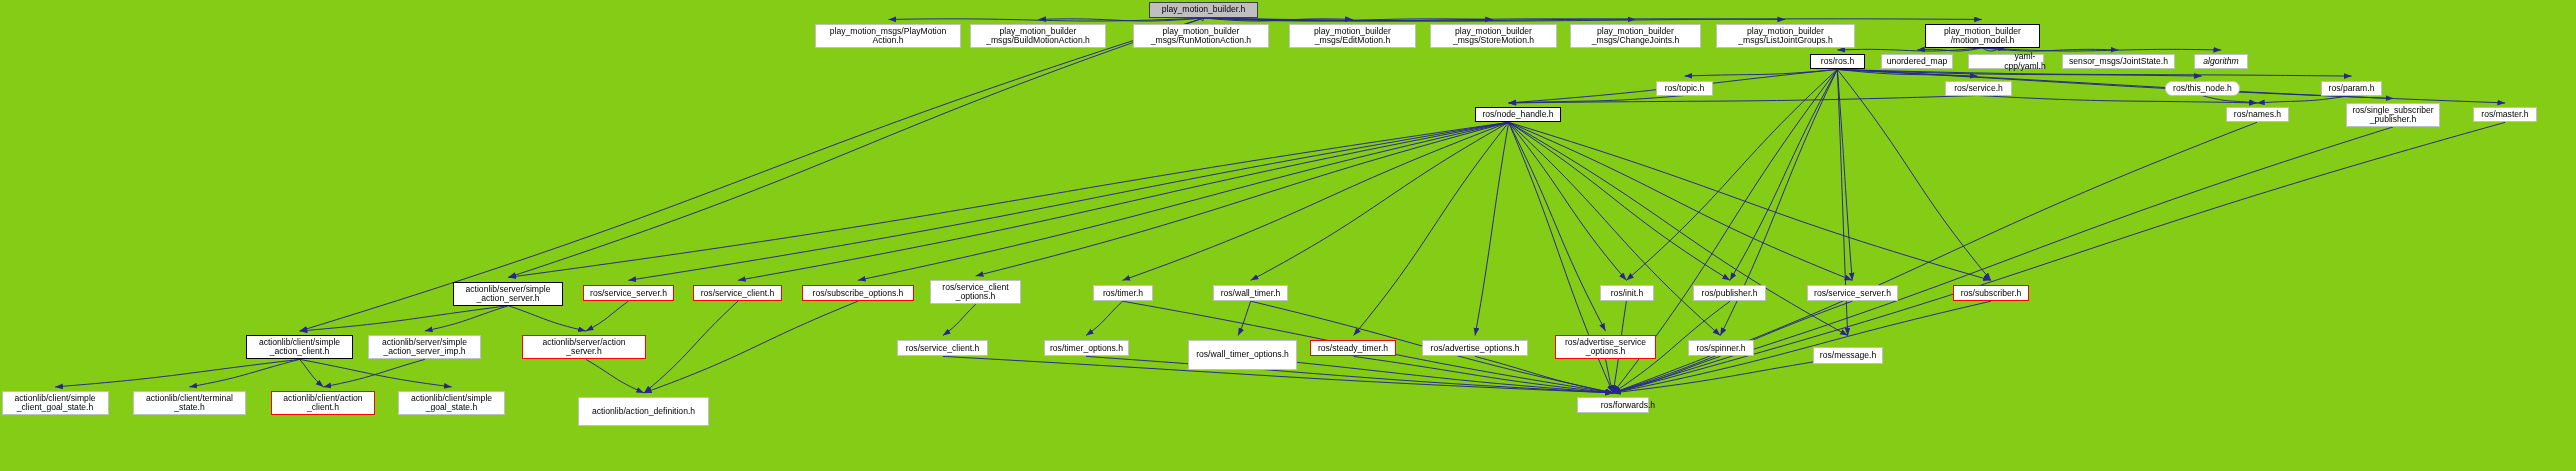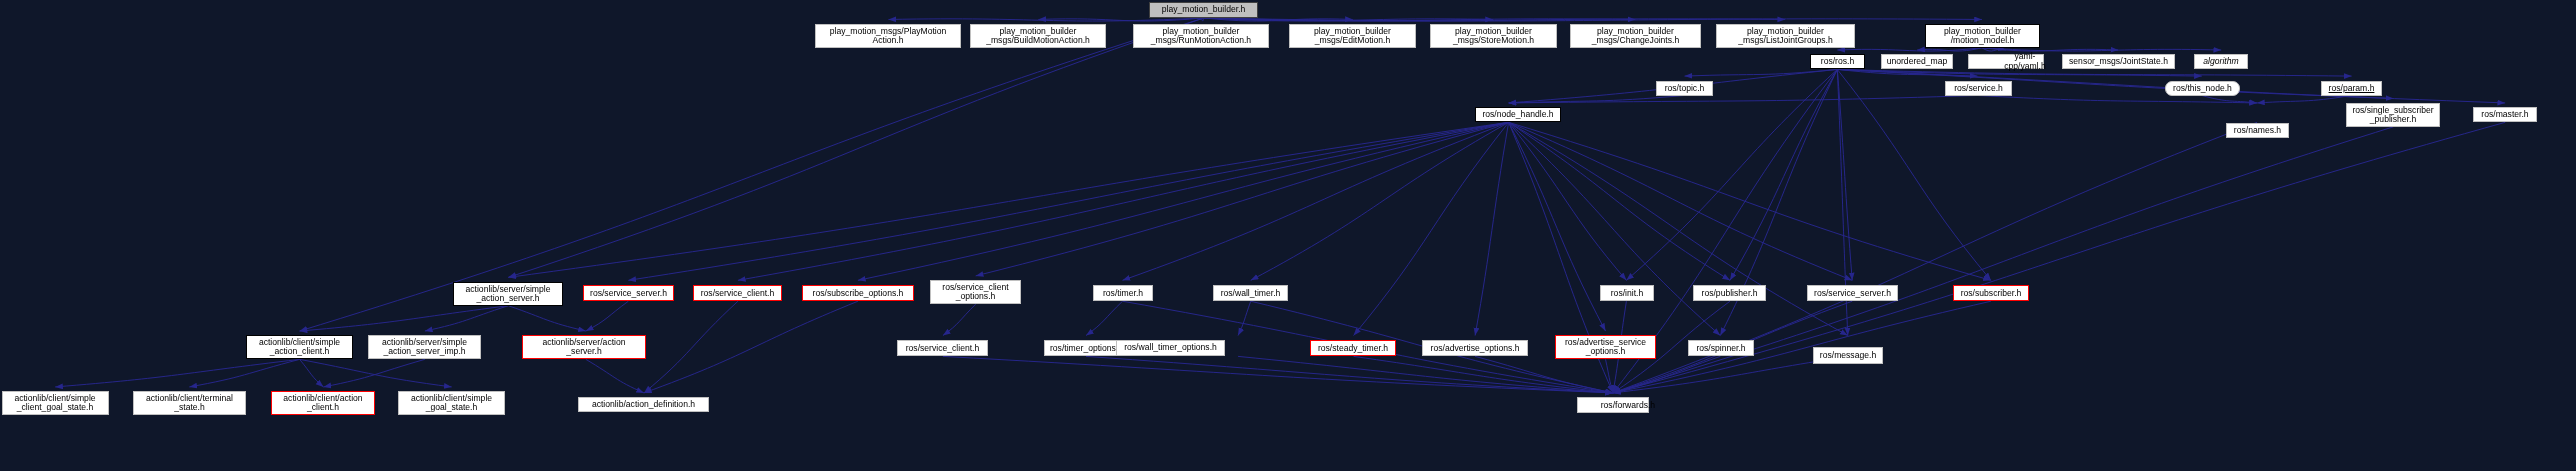--- a/index.html
+++ b/index.html
@@ -1,16 +1,16 @@
 <!DOCTYPE html>
 <html style="font-size:12px"><head>
 <meta charset="utf-8">
 <style>
   html,body{margin:0;padding:0;background:#ffffff;}
-  #canvas{position:relative;width:2576px;height:472px;background:#0f172a;
+  #canvas{position:relative;width:2576px;height:472px;background:#84cc16;
           font-family:"Liberation Sans",sans-serif;overflow:hidden;}
   .node{position:absolute;box-sizing:border-box;background:#ffffff;
         border:0.7px solid #c0c0c0;display:flex;align-items:center;
         justify-content:center;text-align:center;line-height:1.05;
         color:#000000;font-size:8.6px;padding:0.7px 2.2px;white-space:pre-line;}
   .node.root{background:#bfbfbf;border:0.7px solid #404040;}
   .node.black{border:0.7px solid #000000;}
   .node.red{border:0.7px solid #ff0000;}
   #edges{position:absolute;left:0;top:0;width:2576px;height:472px;
          pointer-events:none;}
@@ -130,22 +130,22 @@
       <div class="node black" style="left: 1925px; top: 24px; width: 115px; height: 24px;">play_motion_builder
 /motion_model.h</div>
       <div class="node black" style="left: 1810px; top: 54px; width: 55px; height: 15px;">ros/ros.h</div>
       <div class="node" style="left: 1881px; top: 54px; width: 72px; height: 15px;">unordered_map</div>
       <div class="node" style="left: 1968px; top: 54px; width: 76px; height: 15px; padding-left: 40px;">yaml-cpp/yaml.h</div>
       <div class="node" style="left: 2062px; top: 54px; width: 113px; height: 15px;">sensor_msgs/JointState.h</div>
       <div class="node" style="left: 2194px; top: 54px; width: 54px; height: 15px; font-style: italic;">algorithm</div>
       <div class="node" style="left: 1656px; top: 81px; width: 57px; height: 15px;">ros/topic.h</div>
       <div class="node" style="left: 1945px; top: 81px; width: 67px; height: 15px;">ros/service.h</div>
       <div class="node" style="left: 2165px; top: 81px; width: 75px; height: 15px; border-radius: 7px;">ros/this_node.h</div>
-      <div class="node" style="left: 2321px; top: 81px; width: 61px; height: 15px; text-decoration: underline;">ros/param.h</div>
-      <div class="node" style="left: 2226px; top: 107px; width: 63px; height: 15px; margin-top: 16px;">ros/names.h</div>
+      <div class="node" style="left: 2321px; top: 81px; width: 61px; height: 15px;">ros/param.h</div>
+      <div class="node" style="left: 2226px; top: 107px; width: 63px; height: 15px;">ros/names.h</div>
       <div class="node" style="left: 2346px; top: 103px; width: 94px; height: 24px; text-align: center;">ros/single_subscriber
 _publisher.h</div>
       <div class="node" style="left: 2473px; top: 107px; width: 64px; height: 15px;">ros/master.h</div>
       <div class="node black" style="left: 1465px; top: 107px; width: 86px; height: 15px; margin-left: 10px;">ros/node_handle.h</div>
       <div class="node black" style="left: 453px; top: 282px; width: 110px; height: 24px;">actionlib/server/simple
 _action_server.h</div>
       <div class="node red" style="left: 583px; top: 285px; width: 91px; height: 16.4px;">ros/service_server.h</div>
       <div class="node red" style="left: 693px; top: 285px; width: 89px; height: 16.4px;">ros/service_client.h</div>
       <div class="node red" style="left: 802px; top: 285px; width: 112px; height: 16.4px;">ros/subscribe_options.h</div>
       <div class="node" style="left: 930px; top: 280px; width: 91px; height: 24px;">ros/service_client
@@ -157,32 +157,32 @@
       <div class="node" style="left: 1807px; top: 285px; width: 91px; height: 16.4px;">ros/service_server.h</div>
       <div class="node red" style="left: 1953px; top: 285px; width: 76px; height: 16.4px;">ros/subscriber.h</div>
       <div class="node black" style="left: 246px; top: 335px; width: 107px; height: 24px;">actionlib/client/simple
 _action_client.h</div>
       <div class="node" style="left: 368px; top: 335px; width: 113px; height: 24px;">actionlib/server/simple
 _action_server_imp.h</div>
       <div class="node red" style="left: 522px; top: 335px; width: 124px; height: 24px;">actionlib/server/action
 _server.h</div>
       <div class="node" style="left: 897px; top: 340px; width: 91px; height: 16.4px;">ros/service_client.h</div>
       <div class="node" style="left: 1044px; top: 340px; width: 85px; height: 16.4px;">ros/timer_options.h</div>
-      <div class="node" style="left: 1116px; top: 340px; width: 109px; height: 16px;">ros/wall_timer_options.h</div>
+      <div class="node" style="left: 1188px; top: 340px; width: 109px; height: 30px;">ros/wall_timer_options.h</div>
       <div class="node red" style="left: 1310px; top: 340px; width: 86px; height: 16.4px;">ros/steady_timer.h</div>
       <div class="node" style="left: 1422px; top: 340px; width: 106px; height: 16.4px;">ros/advertise_options.h</div>
       <div class="node red" style="left: 1555px; top: 335px; width: 101px; height: 24px;">ros/advertise_service
 _options.h</div>
       <div class="node" style="left: 1688px; top: 340px; width: 66px; height: 16.4px;">ros/spinner.h</div>
       <div class="node" style="left: 1813px; top: 340px; width: 70px; height: 17px; margin-top: 7px;">ros/message.h</div>
       <div class="node" style="left: 1.5px; top: 391px; width: 107px; height: 24px;">actionlib/client/simple
 _client_goal_state.h</div>
       <div class="node" style="left: 133px; top: 391px; width: 113px; height: 24px;">actionlib/client/terminal
 _state.h</div>
       <div class="node red" style="left: 271px; top: 391px; width: 104px; height: 24px;">actionlib/client/action
 _client.h</div>
       <div class="node" style="left: 398px; top: 391px; width: 107px; height: 24px;">actionlib/client/simple
 _goal_state.h</div>
-      <div class="node" style="left: 578px; top: 397px; width: 131px; height: 15px;">actionlib/action_definition.h</div>
+      <div class="node" style="left: 578px; top: 397px; width: 131px; height: 29px;">actionlib/action_definition.h</div>
       <div class="node" style="left: 1577px; top: 397px; width: 72px; height: 16.4px; padding-left: 32px;">ros/forwards.h</div>
     </div>
 </div>
 
 
 </body></html>

